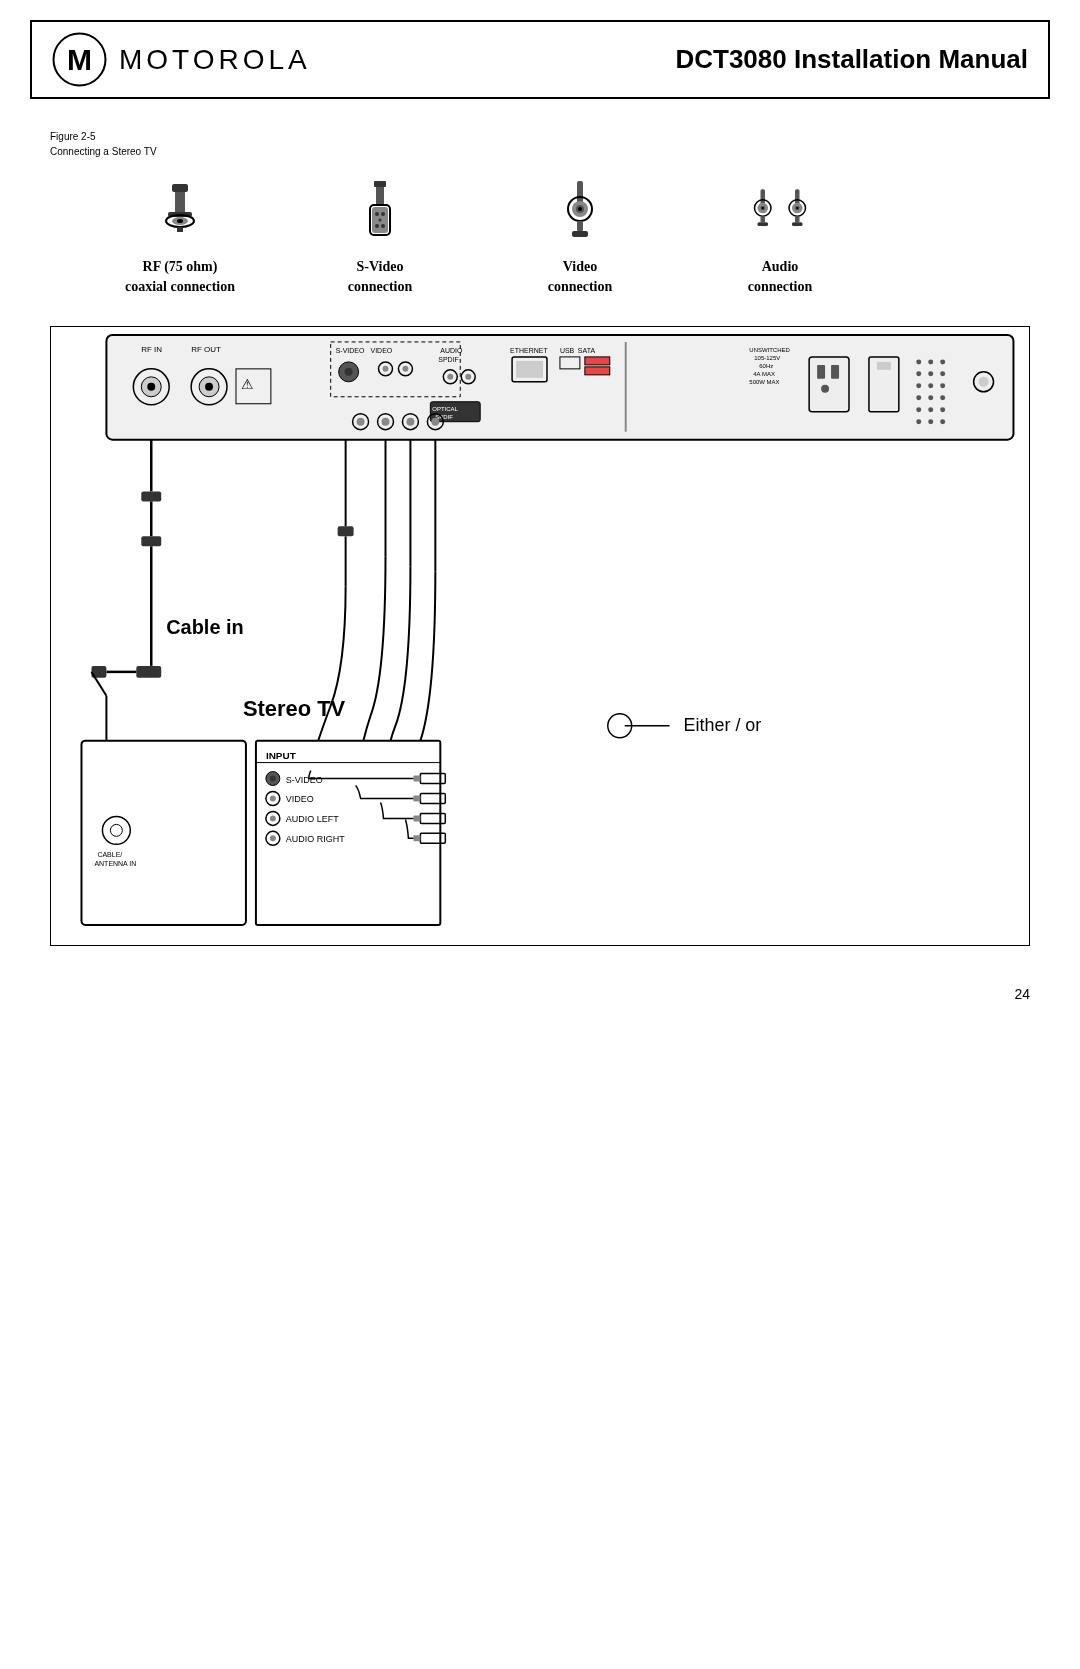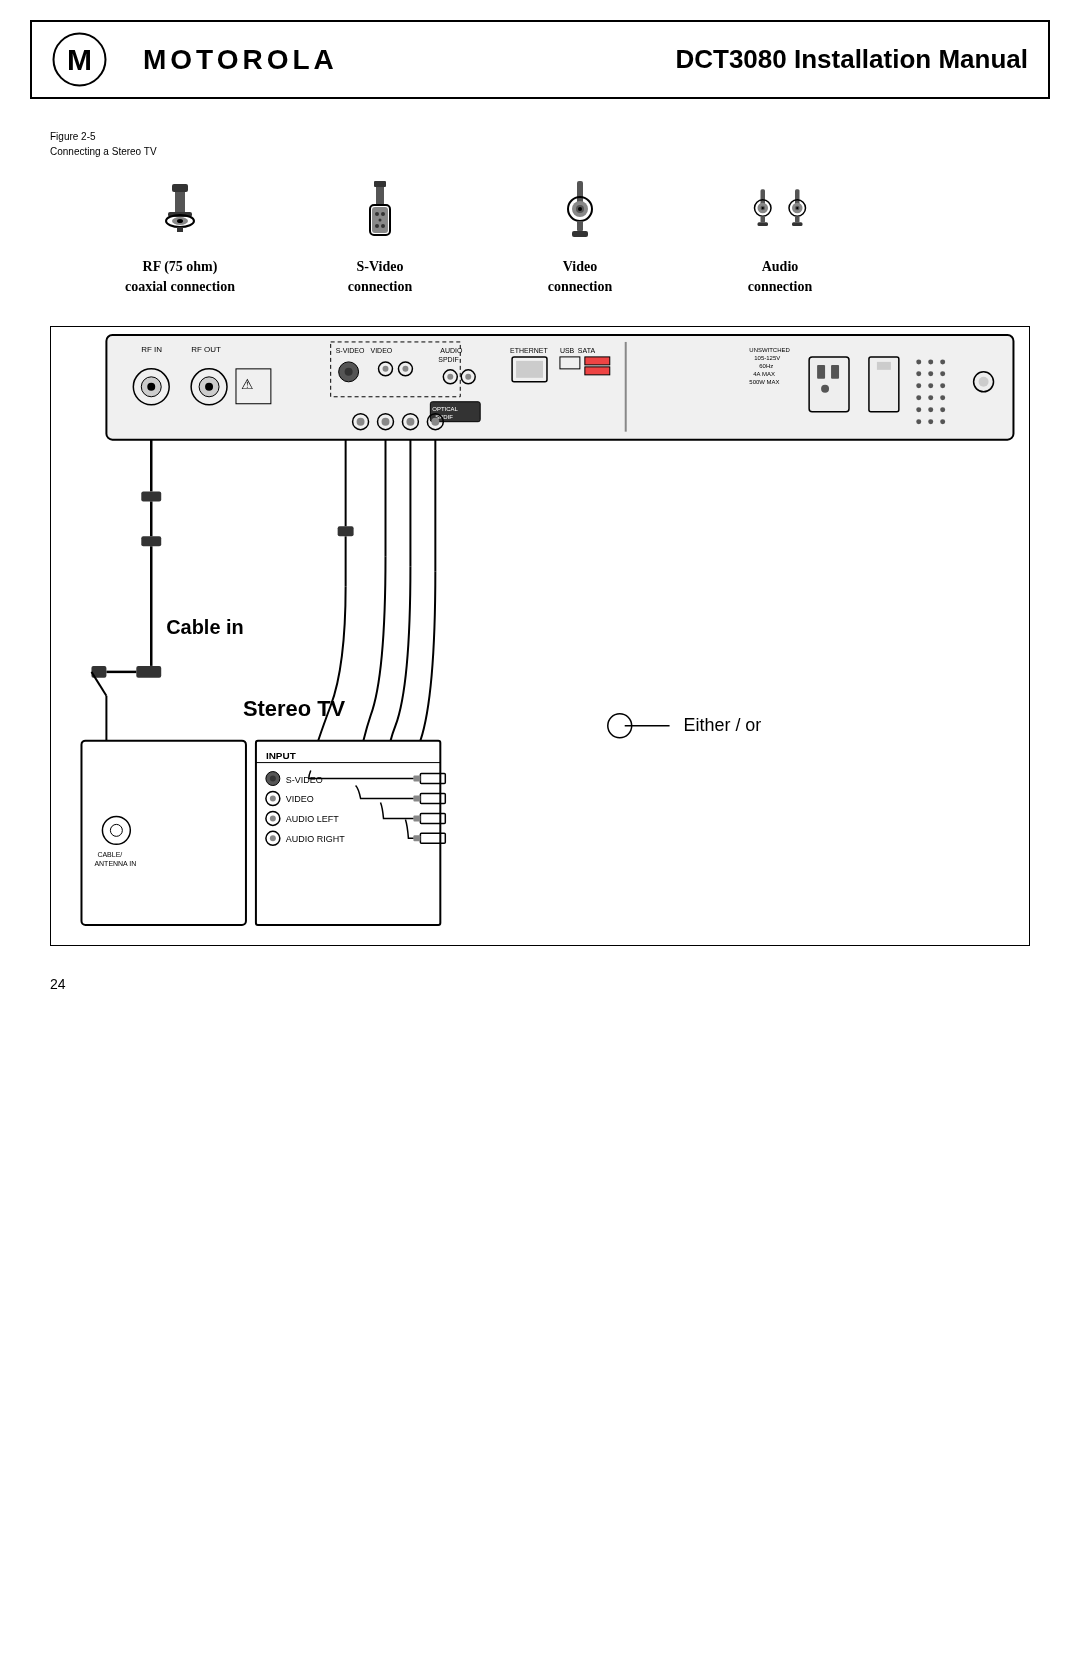--- a/index.html
+++ b/index.html
@@ -24,25 +24,24 @@
       display: flex;
       align-items: center;
       gap: 12px;
     }
     .motorola-m {
       width: 55px;
       height: 55px;
     }
     .motorola-text {
       font-size: 28px;
-      font-weight: 700;
+      font-weight: 400;
       letter-spacing: 4px;
       color: #000;
       font-family: Arial Black, Arial, sans-serif;
-      margin-left: 24px;
     }
     .header-title {
       font-size: 26px;
       font-weight: bold;
       color: #000;
     }
 
     
     .content {
       padding: 10px 50px;
@@ -95,22 +94,22 @@
     .dct-label {
       position: absolute;
       top: -28px;
       right: 0;
       font-size: 16px;
       font-weight: bold;
     }
 
     
     .page-number {
-      text-align: left;
-      margin-top: 30px;
+      text-align: right;
+      margin-top: 40px;
       font-size: 14px;
     }
 
     
     .main-diagram-svg {
       position: absolute;
       top: 0;
       left: 0;
       width: 100%;
       height: 100%;

